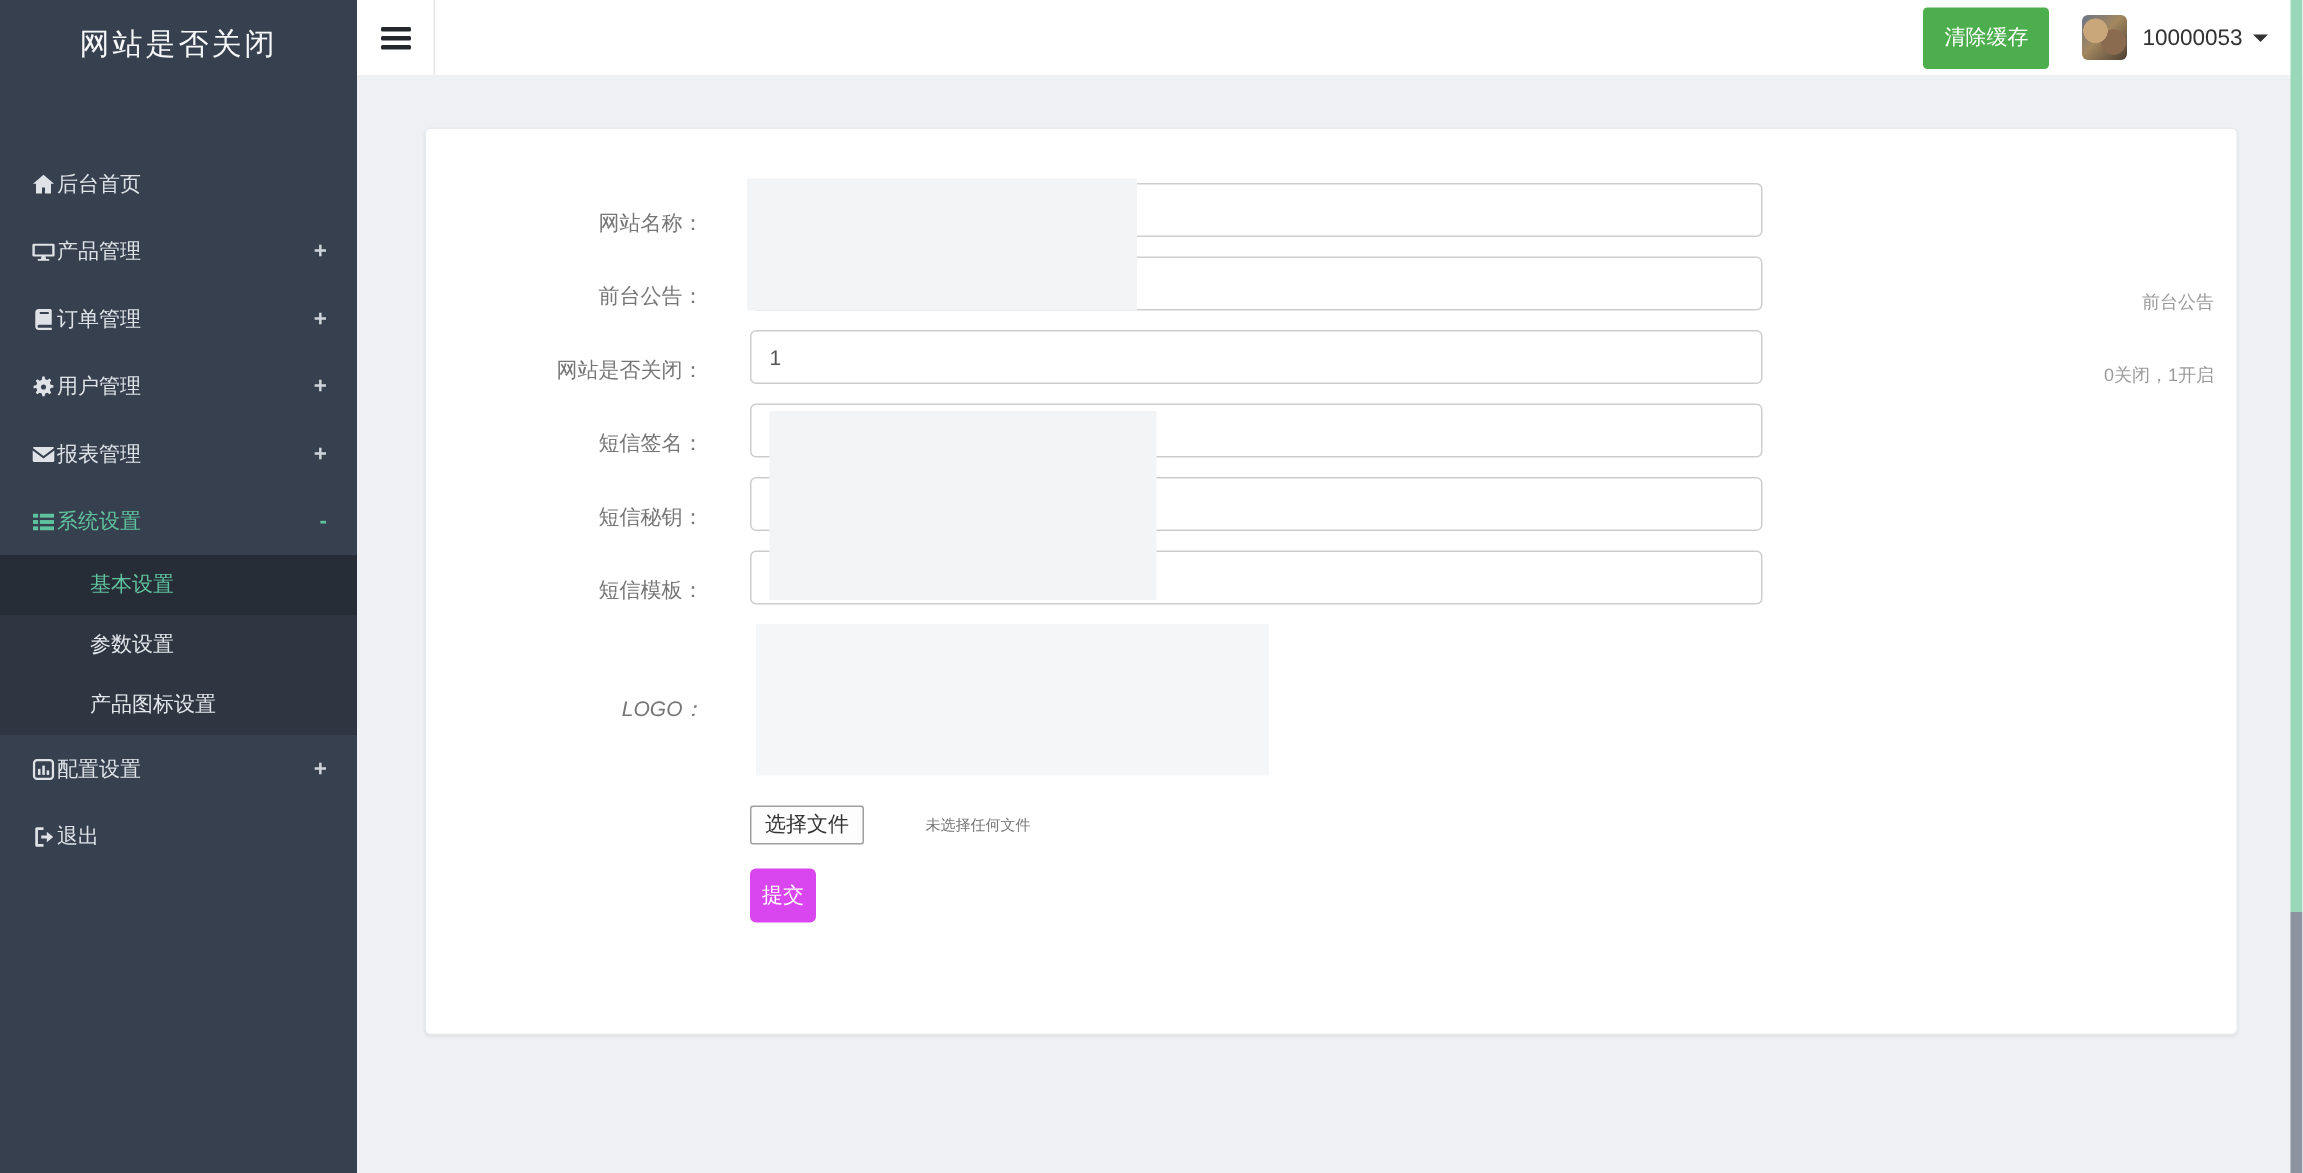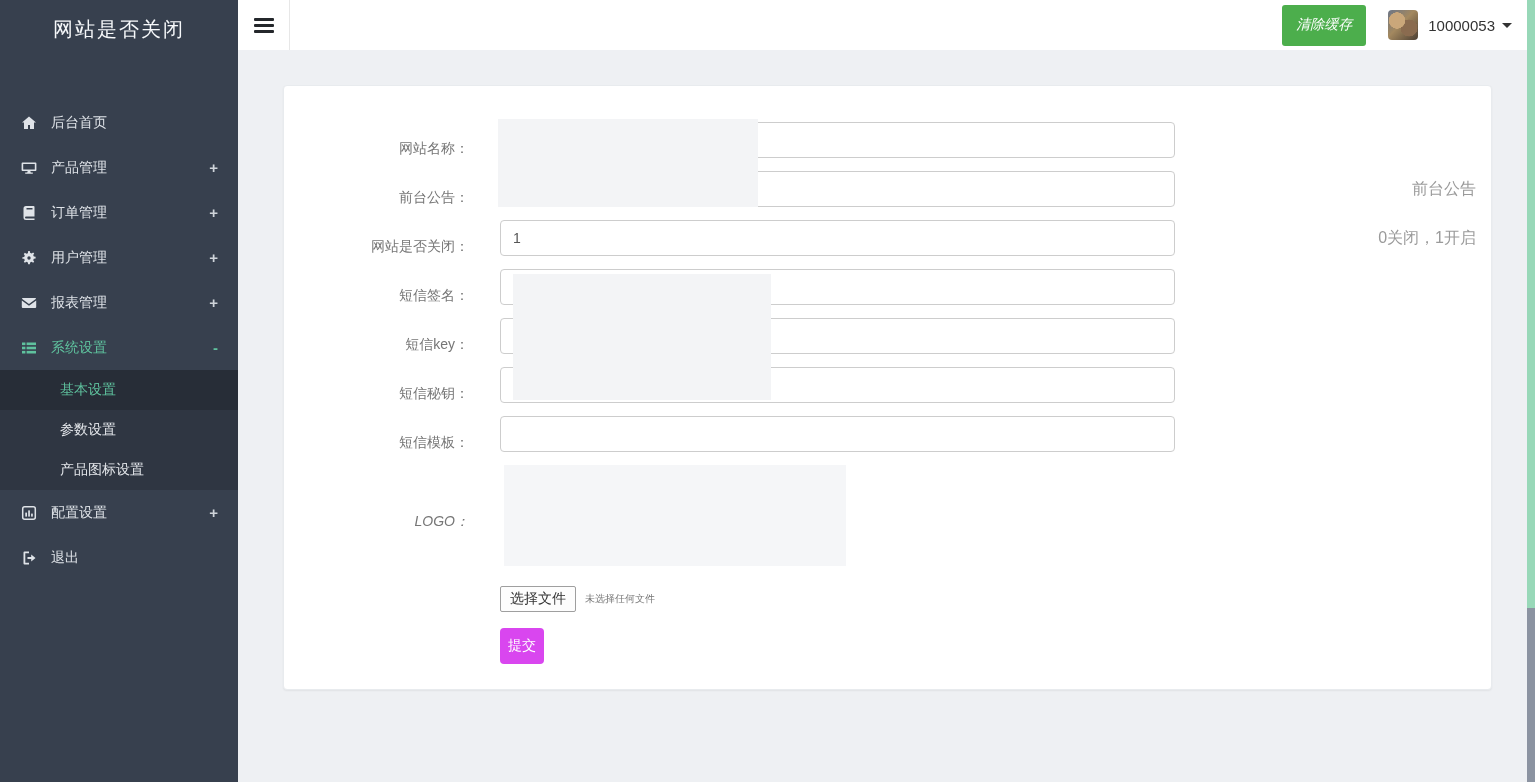--- a/index.html
+++ b/index.html
@@ -20,21 +20,21 @@
   .sidebar-title {
     height:58px; display:flex; align-items:center; justify-content:center;
     color:#f6f8fa; font-size:20px; letter-spacing:2px;
   }
   .nav { margin-top:42px; }
   .nav-item {
     height:45px; display:flex; align-items:center;
     padding:0 20px; font-size:14px; color:#dfe3e8; cursor:pointer;
   }
   .nav-item .ico { width:18px; height:16px; display:flex; align-items:center; justify-content:center; }
-  .nav-item .lbl { margin-left:13px; }
+  .nav-item .lbl { }
   .nav-item .toggle { margin-left:auto; font-size:15px; font-weight:bold; color:#cfd4da; }
   .nav-item.active, .nav-item.active .toggle { color:#5fc29e;text-align:right; }
   .submenu { background:#2f3642; }
   .sub-item {
     height:40px; display:flex; align-items:center;
     padding-left:60px; font-size:14px; color:#e3e6ea; cursor:pointer;
   }
   .sub-item.active { background:#272d37; color:#5fc29e; }
   svg { display:block; }
 
@@ -48,21 +48,20 @@
     width:52px; height:50px; display:flex; align-items:center; justify-content:center;
     border-right:1px solid #e7e7e7; cursor:pointer;
   }
   .burger { display:flex; flex-direction:column; gap:3px; }
   .burger span { display:block; width:20px; height:3px; background:#24272b; border-radius:1px; }
   .topbar-right { margin-left:auto; display:flex; align-items:center; padding-right:23px; }
   .btn-clear {
     background:#4cae4c; color:#fff; border:none; border-radius:3px;
     height:41px; padding:0 14px; font-size:14px; cursor:pointer;
     font-family:inherit;
-    font-style:italic;
   }
   .avatar {
     width:30px; height:30px; border-radius:4px; margin-left:22px;
     background:
       radial-gradient(circle at 30% 35%, #caa77a 0 28%, transparent 29%),
       radial-gradient(circle at 70% 60%, #8a6b4f 0 30%, transparent 31%),
       linear-gradient(135deg,#6b7587 0%, #a3885f 45%, #4c3f33 100%);
   }
   .username { margin-left:10px; font-size:15px; color:#333; }
   .caret {
@@ -83,27 +82,27 @@
   .form-label {
     width:216px; padding-right:31px; text-align:right;
     font-size:14px; color:#767676; flex:0 0 216px;
   }
   .form-input {
     width:675px; height:36px; border:1px solid #cdcdcd; border-radius:4px;
     padding:6px 12px; font-size:14px; color:#555; outline:none;
     font-family:inherit; background:#fff;
   }
   .form-hint {
-    position:absolute; right:15px; top:0; line-height:36px;
-    color:#9a9a9a; font-size:16px;
+    position:absolute; right:15px; top:12px; line-height:36px;
+    color:#9a9a9a; font-size:12px;
   }
   .logo-row { align-items:center;font-style:italic; }
   .logo-row .form-label { padding-top:12px; }
   .logo-box { width:342px; height:101px; background:#f5f6f8; margin-left:4px; }
-  .file-row { margin-top:20px; margin-left:216px; display:flex; align-items:center; }
+  .file-row { margin-top:20px; margin-left:216px; display:flex; align-items:center;gap:32px; }
   .btn-file {
     background:#fdfdfd; border:1px solid #9f9f9f; border-radius:2px;
     font-size:14px; color:#333; padding:3px 9px; cursor:pointer; font-family:inherit;
   }
   .file-status { margin-left:9px; font-size:10px; color:#777; }
   .submit-row { margin-top:16px; margin-left:216px; }
   .btn-submit {
     background:#d946ef; color:#fff; border:none; border-radius:4px;
     font-size:14px; padding:9px 8px; cursor:pointer; font-family:inherit;
   }
@@ -268,24 +267,20 @@
         <div class="form-label">网站是否关闭：</div>
         <input class="form-input" value="1" style="">
         <span class="form-hint">0关闭，1开启</span>
       </div>
 
       <div class="form-row">
         <div class="form-label">短信签名：</div>
         <input class="form-input" value="" style="">
       </div>
 
-      <div class="form-row">
-        <div class="form-label">短信key：</div>
-        <input class="form-input" value="" style="">
-      </div>
 
       <div class="form-row">
         <div class="form-label">短信秘钥：</div>
         <input class="form-input" value="" style="">
       </div>
 
       <div class="form-row">
         <div class="form-label">短信模板：</div>
         <input class="form-input" value="" style="">
       </div>

